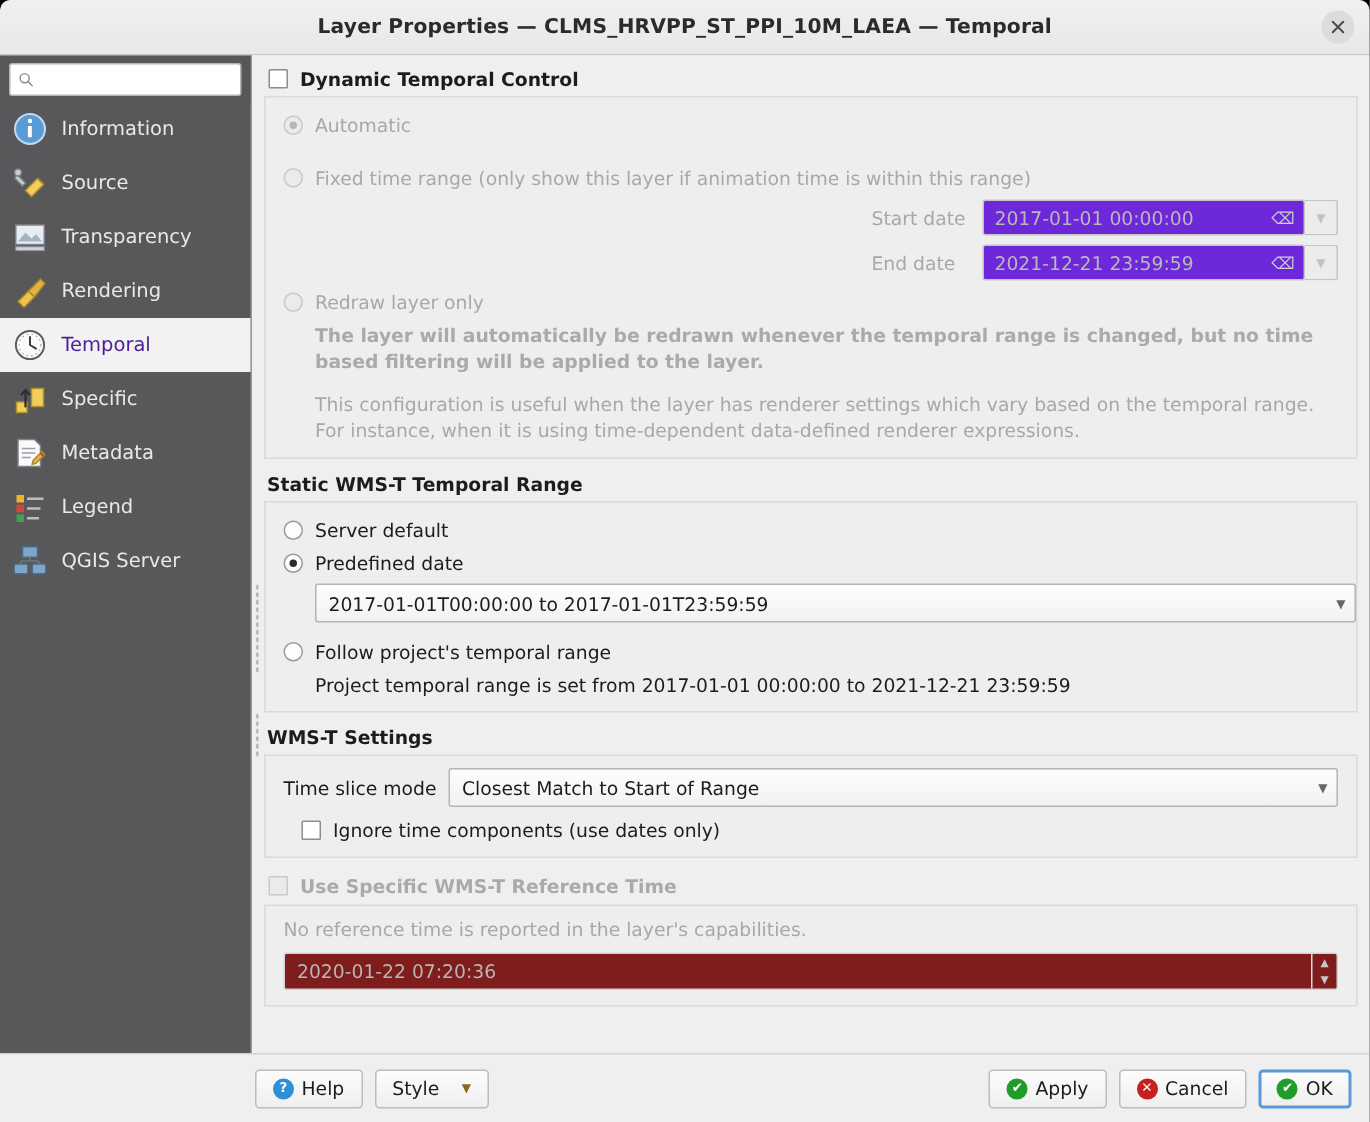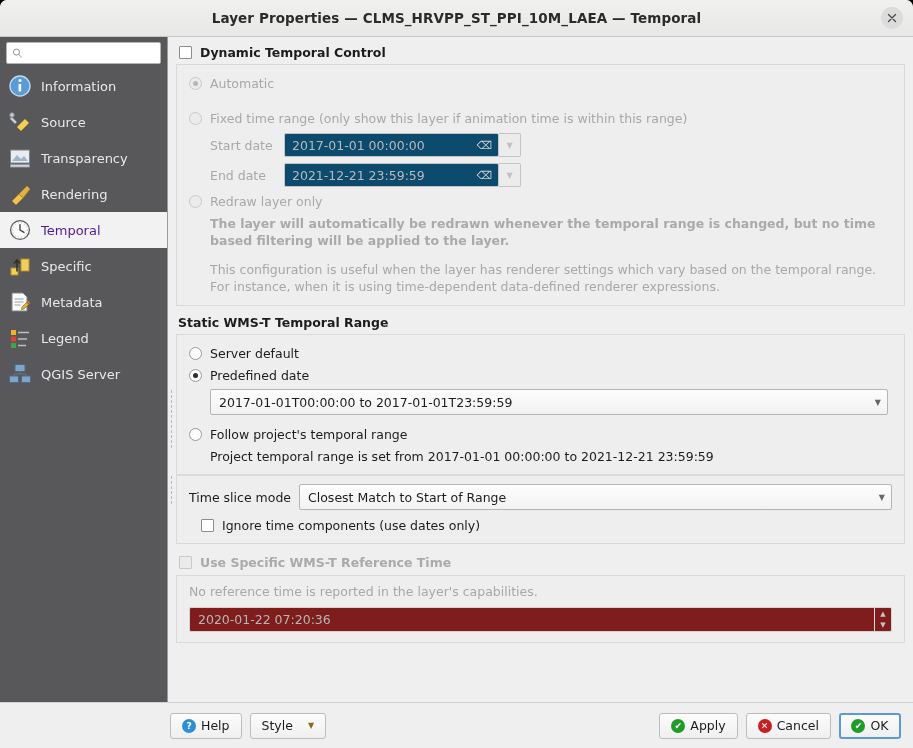--- a/index.html
+++ b/index.html
@@ -84,21 +84,21 @@
   .grp-title {
     font-weight: bold; font-size: 12.5px; color: #1c1c1c;
     margin: 9px 0 4px 2px;
   }
   .panel {
     border: 1px solid #dadada; background: #eeeeee;
     padding: 9px 12px 10px 12px;
   }
 
   
-  .row { display: flex; align-items: center; gap: 8px; }
+  .row { display: flex; align-items: center; gap: 8px; justify-content: flex-end; }
   .radio-row, .check-row { display: flex; align-items: center; gap: 8px; margin: 3px 0; }
 
   .radio {
     width: 13px; height: 13px; flex: 0 0 13px; border-radius: 50%;
     border: 1px solid #9a9a9a; background: #fdfdfd;
     position: relative; cursor: pointer;
   }
   .radio.checked::after {
     content: ""; position: absolute; left: 3px; top: 3px;
     width: 5px; height: 5px; border-radius: 50%; background: #2b2b2b;
@@ -115,21 +115,21 @@
 
   .lbl { font-size: 12.5px; color: #1c1c1c; }
   .lbl.bold { font-weight: bold; }
   .lbl.dim { color: #a8a8a8; }
   .lbl.dim-b { color: #aaaaaa; font-weight: bold; }
 
   .note { font-size: 12.5px; line-height: 1.38; }
 
   
   .field {
-    height: 24px; border: 1px solid #c4c4c4; background: #0c4a6e;
+    height: 24px; border: 1px solid #c4c4c4; background: #6d28d9;
     border-radius: 2px; display: flex; align-items: center;
     padding: 0 4px 0 7px; color: #b9b9b9; font-size: 12.5px;
   }
   .field .val { flex: 1 1 auto; }
   .clear-ico { color: #cfcfcf; font-size: 11px; padding-right: 2px; }
   .stepper-btn {
     width: 22px; height: 24px; border: 1px solid #c4c4c4; border-left: none;
     background: #ececec; border-radius: 0 2px 2px 0;
     display: flex; align-items: center; justify-content: center;
     color: #c2c2c2; font-size: 8px;
@@ -339,40 +339,41 @@
         <div class="radio-row" style="margin-top:7px;">
           <span class="radio disabled"></span>
           <span class="lbl dim">Redraw layer only</span>
         </div>
 
         <div class="note lbl dim-b" style="margin:6px 0 0 21px;max-width:690px;">The layer will automatically be redrawn whenever the temporal range is changed, but no time based filtering will be applied to the layer.</div>
         <div class="note lbl dim" style="margin:11px 0 0 21px;max-width:700px;">This configuration is useful when the layer has renderer settings which vary based on the temporal range. For instance, when it is using time-dependent data-defined renderer expressions.</div>
       </div>
 
       <div class="grp-title">Static WMS-T Temporal Range</div>
-      <div class="panel" style="padding:8px 16px 10px 12px;">
+      <div class="panel" style="padding:8px 0 10px 12px;">
         <div class="radio-row">
           <span class="radio"></span>
           <span class="lbl">Server default</span>
         </div>
         <div class="radio-row" style="margin-top:7px;">
           <span class="radio checked"></span>
           <span class="lbl">Predefined date</span>
         </div>
         <div class="combo" style="margin:6px 0 0 21px;">
           <span class="val">2017-01-01T00:00:00 to 2017-01-01T23:59:59</span>
           <span class="arrow">▼</span>
         </div>
         <div class="radio-row" style="margin-top:12px;">
           <span class="radio"></span>
           <span class="lbl">Follow project's temporal range</span>
         </div>
         <div class="lbl" style="margin:7px 0 0 21px;">Project temporal range is set from 2017-01-01 00:00:00 to 2021-12-21 23:59:59</div>
       </div>
 
+      <div class="grp-title">WMS-T Settings</div>
       <div class="panel" style="padding:8px 12px 10px 12px;">
         <div class="row">
           <span class="lbl">Time slice mode</span>
           <div class="combo" style="flex:1 1 auto;">
             <span class="val">Closest Match to Start of Range</span>
             <span class="arrow">▼</span>
           </div>
         </div>
         <div class="check-row" style="margin:8px 0 0 12px;">
           <span class="check"></span>

